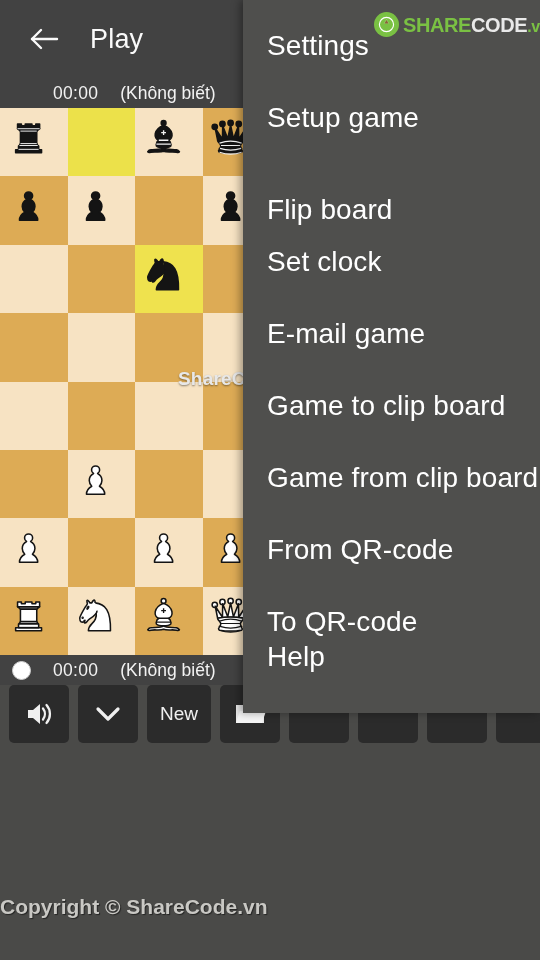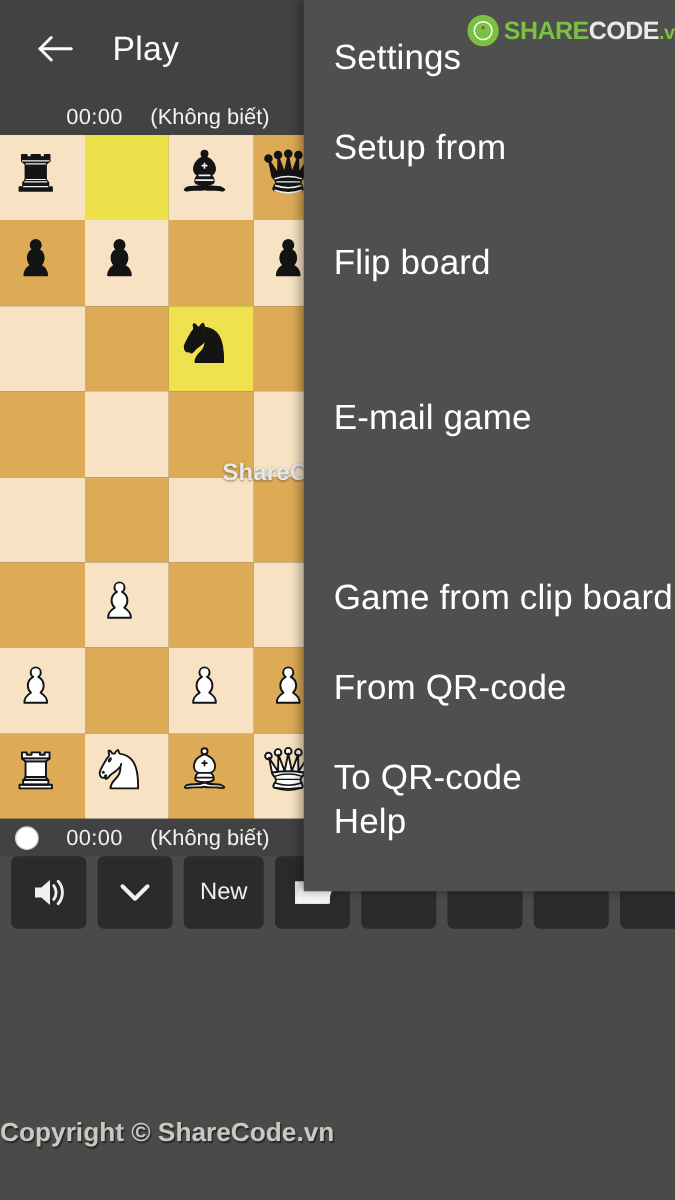--- a/index.html
+++ b/index.html
@@ -555,23 +555,25 @@
       <div class="tbtn"></div>
       <div class="tbtn"></div>
       <div class="tbtn"></div>
       <div class="tbtn"></div>
     </div>
 
   <div class="copyright">Copyright © ShareCode.vn</div>
 
   <div class="menu" id="menu">
       <div class="menu-item" style="top: 30px;">Settings</div>
-      <div class="menu-item" style="top: 102px;">Setup from</div>
+      <div class="menu-item" style="top: 102px;">Setup game</div>
       <div class="menu-item" style="top: 174px; margin-top: 20px;">Flip board</div>
+      <div class="menu-item" style="top: 246px;">Set clock</div>
       <div class="menu-item" style="top: 318px;">E-mail game</div>
+      <div class="menu-item" style="top: 390px;">Game to clip board</div>
       <div class="menu-item" style="top: 462px;">Game from clip board</div>
       <div class="menu-item" style="top: 534px; text-align: center;">From QR-code</div>
       <div class="menu-item" style="top: 606px;">To QR-code</div>
       <div class="menu-item" style="top: 641px;">Help</div>
     </div>
 
   <div class="logo">
     <div class="logo-mark">
       <svg width="17" height="17" viewBox="0 0 24 24">
         <path d="M12 4 L16 11 H8 Z" fill="#ffffff" opacity=".25"></path>

